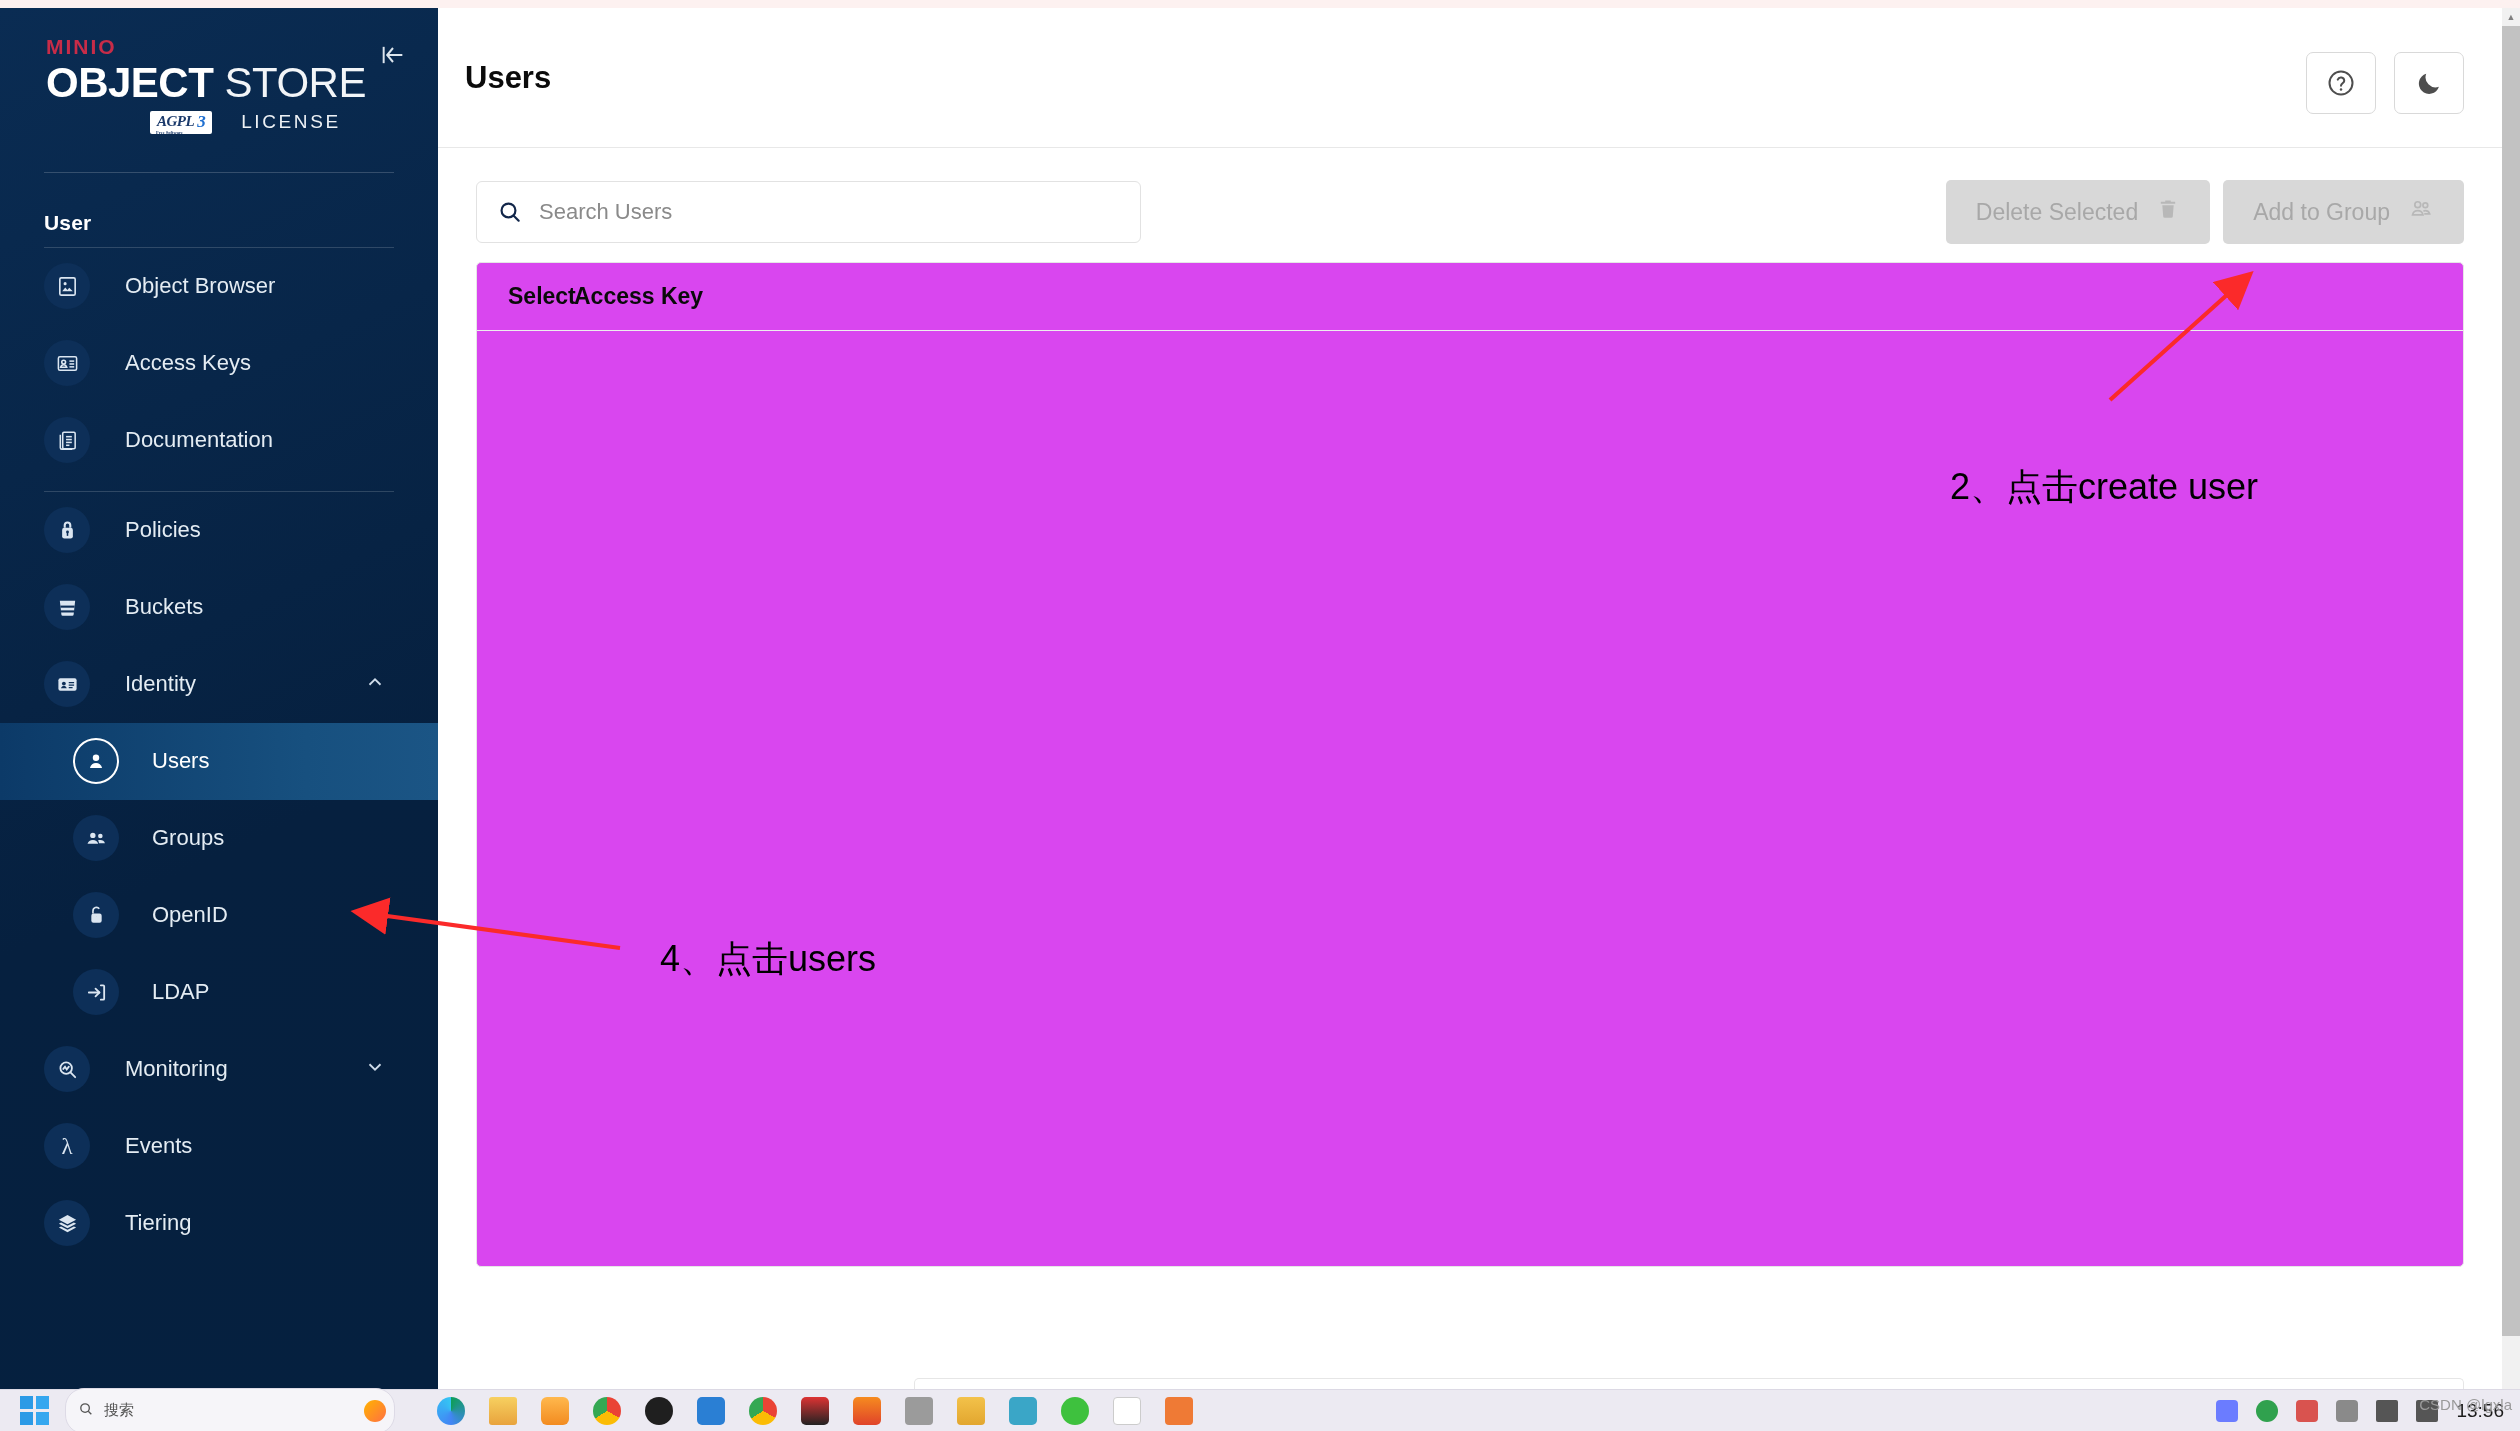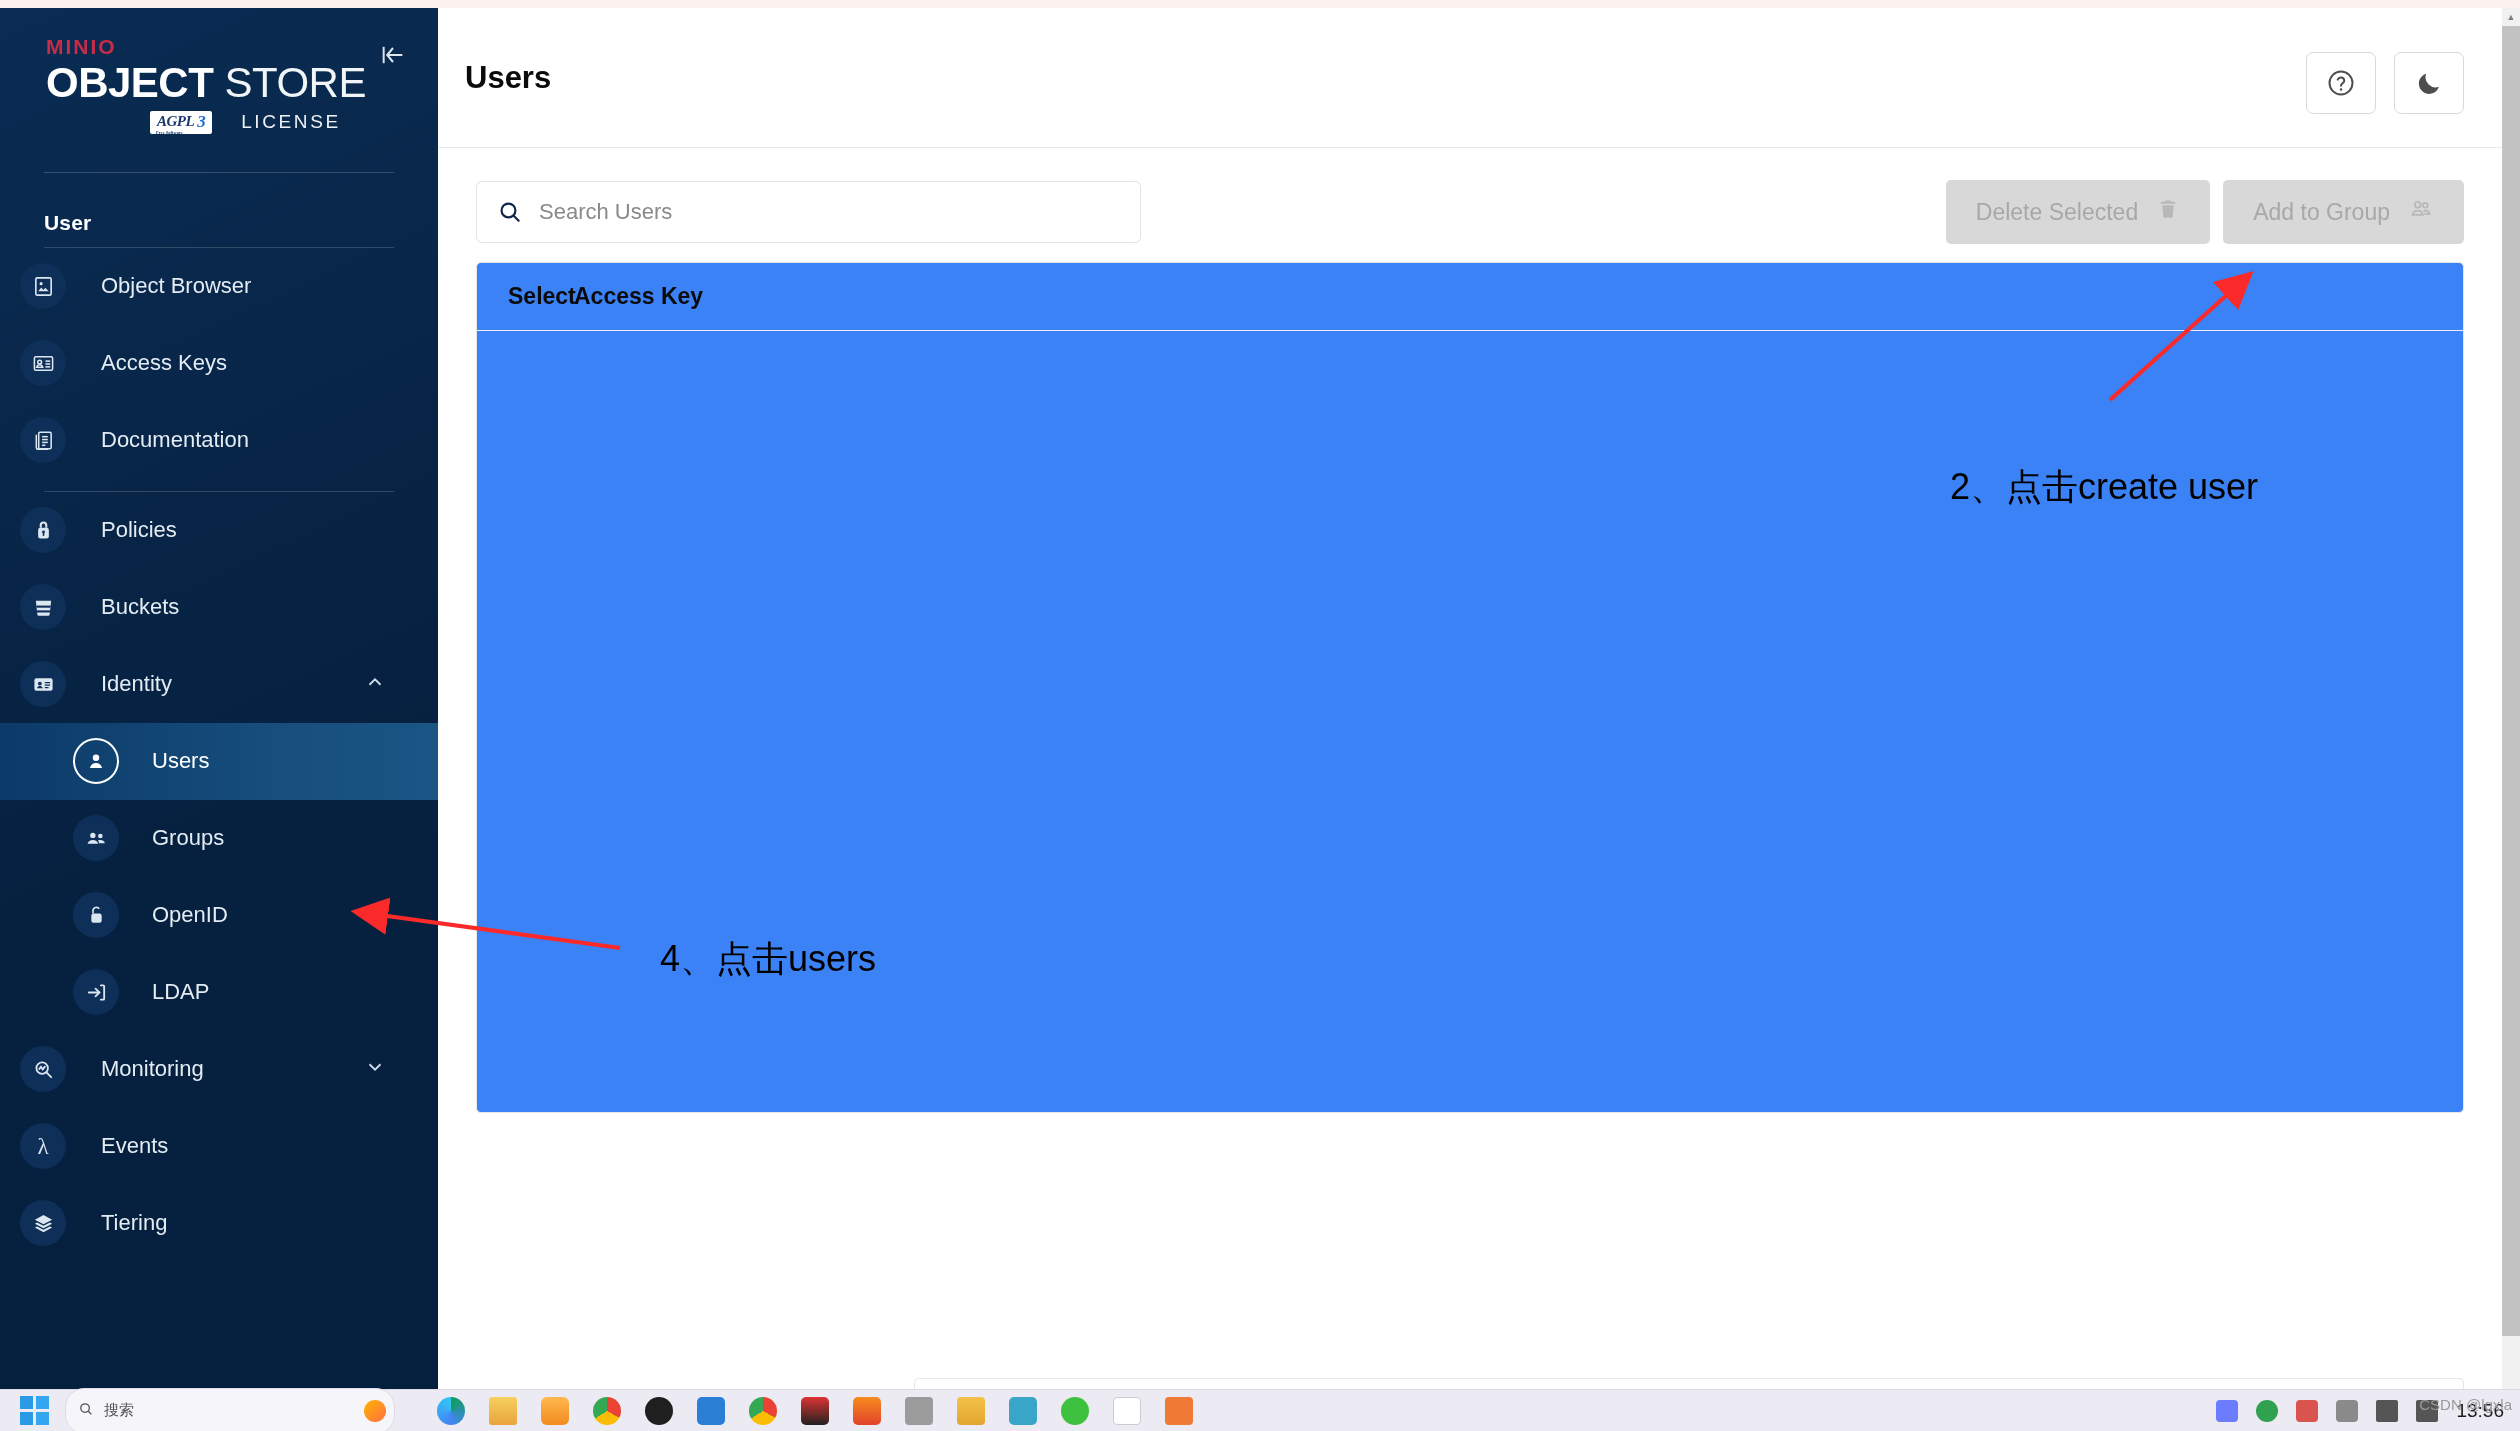--- a/index.html
+++ b/index.html
@@ -58,21 +58,21 @@
 
   .side-rule { height:1px; background:rgba(255,255,255,0.18); margin:38px 44px 0 44px; }
 
   .side-section-label {
     font-size:21px; font-weight:700; color:#ffffff;
     padding:38px 0 0 44px; letter-spacing:.2px;
   }
   .side-section-rule { height:1px; background:rgba(255,255,255,0.16); margin:12px 44px 0 44px; }
 
   .nav-item {
-    display:flex; align-items:center; height:77px; padding-left:20px;
+    display:flex; align-items:center; height:77px; padding-left:44px;
     cursor:pointer; position:relative;
   }
   .nav-item .ic {
     width:46px; height:46px; border-radius:50%;
     background:#0d2f58; display:flex; align-items:center; justify-content:center;
     flex:0 0 46px; color:#dbe6f1;
   }
   .nav-item .lbl { margin-left:35px; font-size:22px; color:#e4ecf3; font-weight:400; white-space:nowrap;}
   .nav-item .chev { position:absolute; right:52px; color:#cfdcea; }
 
@@ -122,22 +122,22 @@
   .btn {
     height:64px; border-radius:5px; display:flex; align-items:center;
     justify-content:center; gap:18px; padding:0 30px; font-size:23px;
     cursor:pointer; border:0; font-family:"Liberation Sans", sans-serif;
   }
   .btn.disabled { background:#d8d8d8; color:#a8a8a8; }
   .btn.disabled svg { opacity:.65; }
   .btn.primary { background:#081c3d; color:#ffffff; min-width:265px; }
 
   .table-card {
-    border:1px solid #e6e6e6; border-radius:5px; background:#3b82f6;
-    height:851px; overflow:hidden;
+    border:1px solid #e6e6e6; border-radius:5px; background:#d946ef;
+    height:1005px; overflow:hidden;
   }
   .thead { display:flex; align-items:center; height:68px; padding:0 0 0 31px;
            border-bottom:1px solid #ededed; }
   .th { font-size:23px; font-weight:700; color:#0a0a0a; }
   .th.sel { width:66px; }
   .th.key { margin-left:0; }
   .trow {
     display:flex; align-items:center; height:68px; padding-left:31px;
     background:#fafafa; border-bottom:1px solid #ededed; cursor:pointer;
   }

